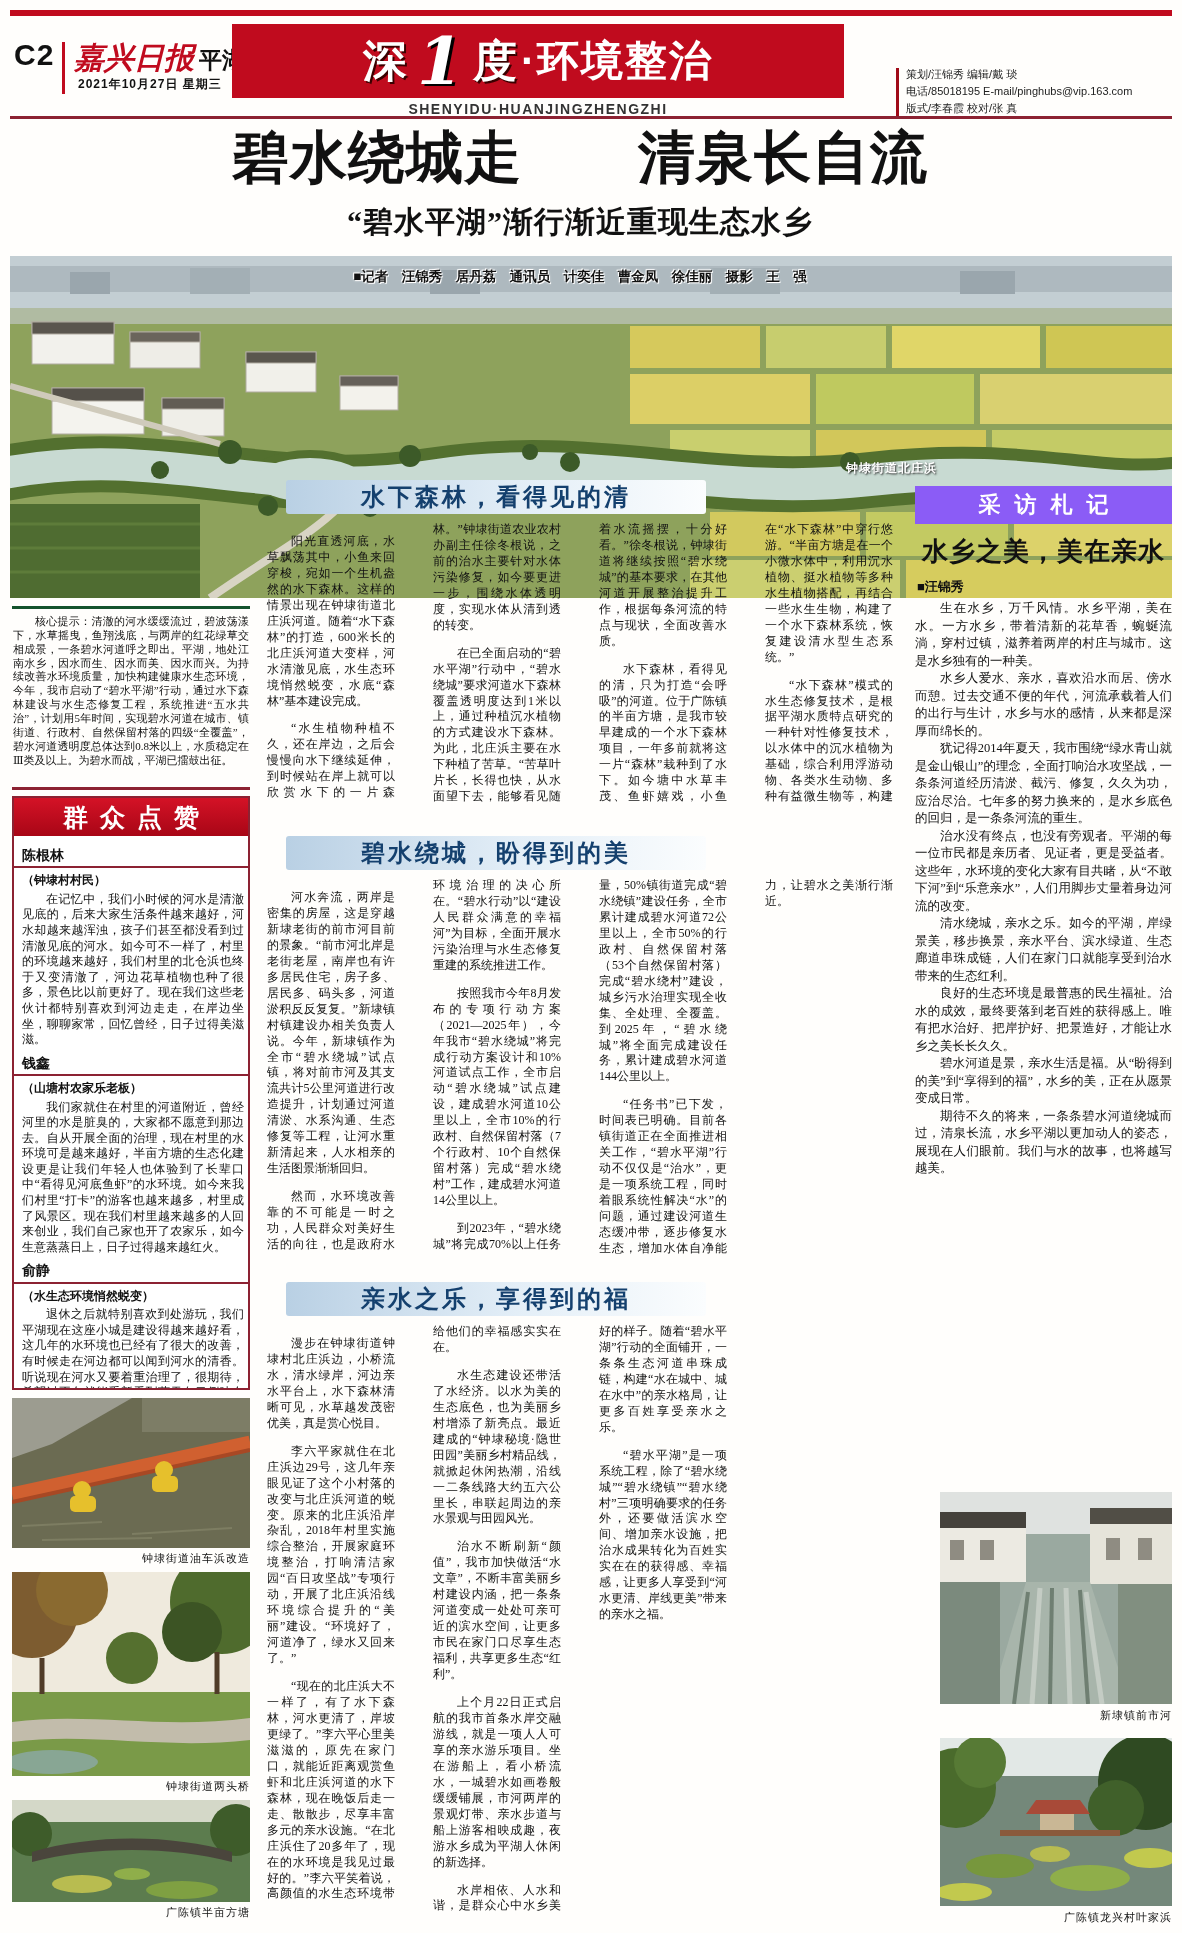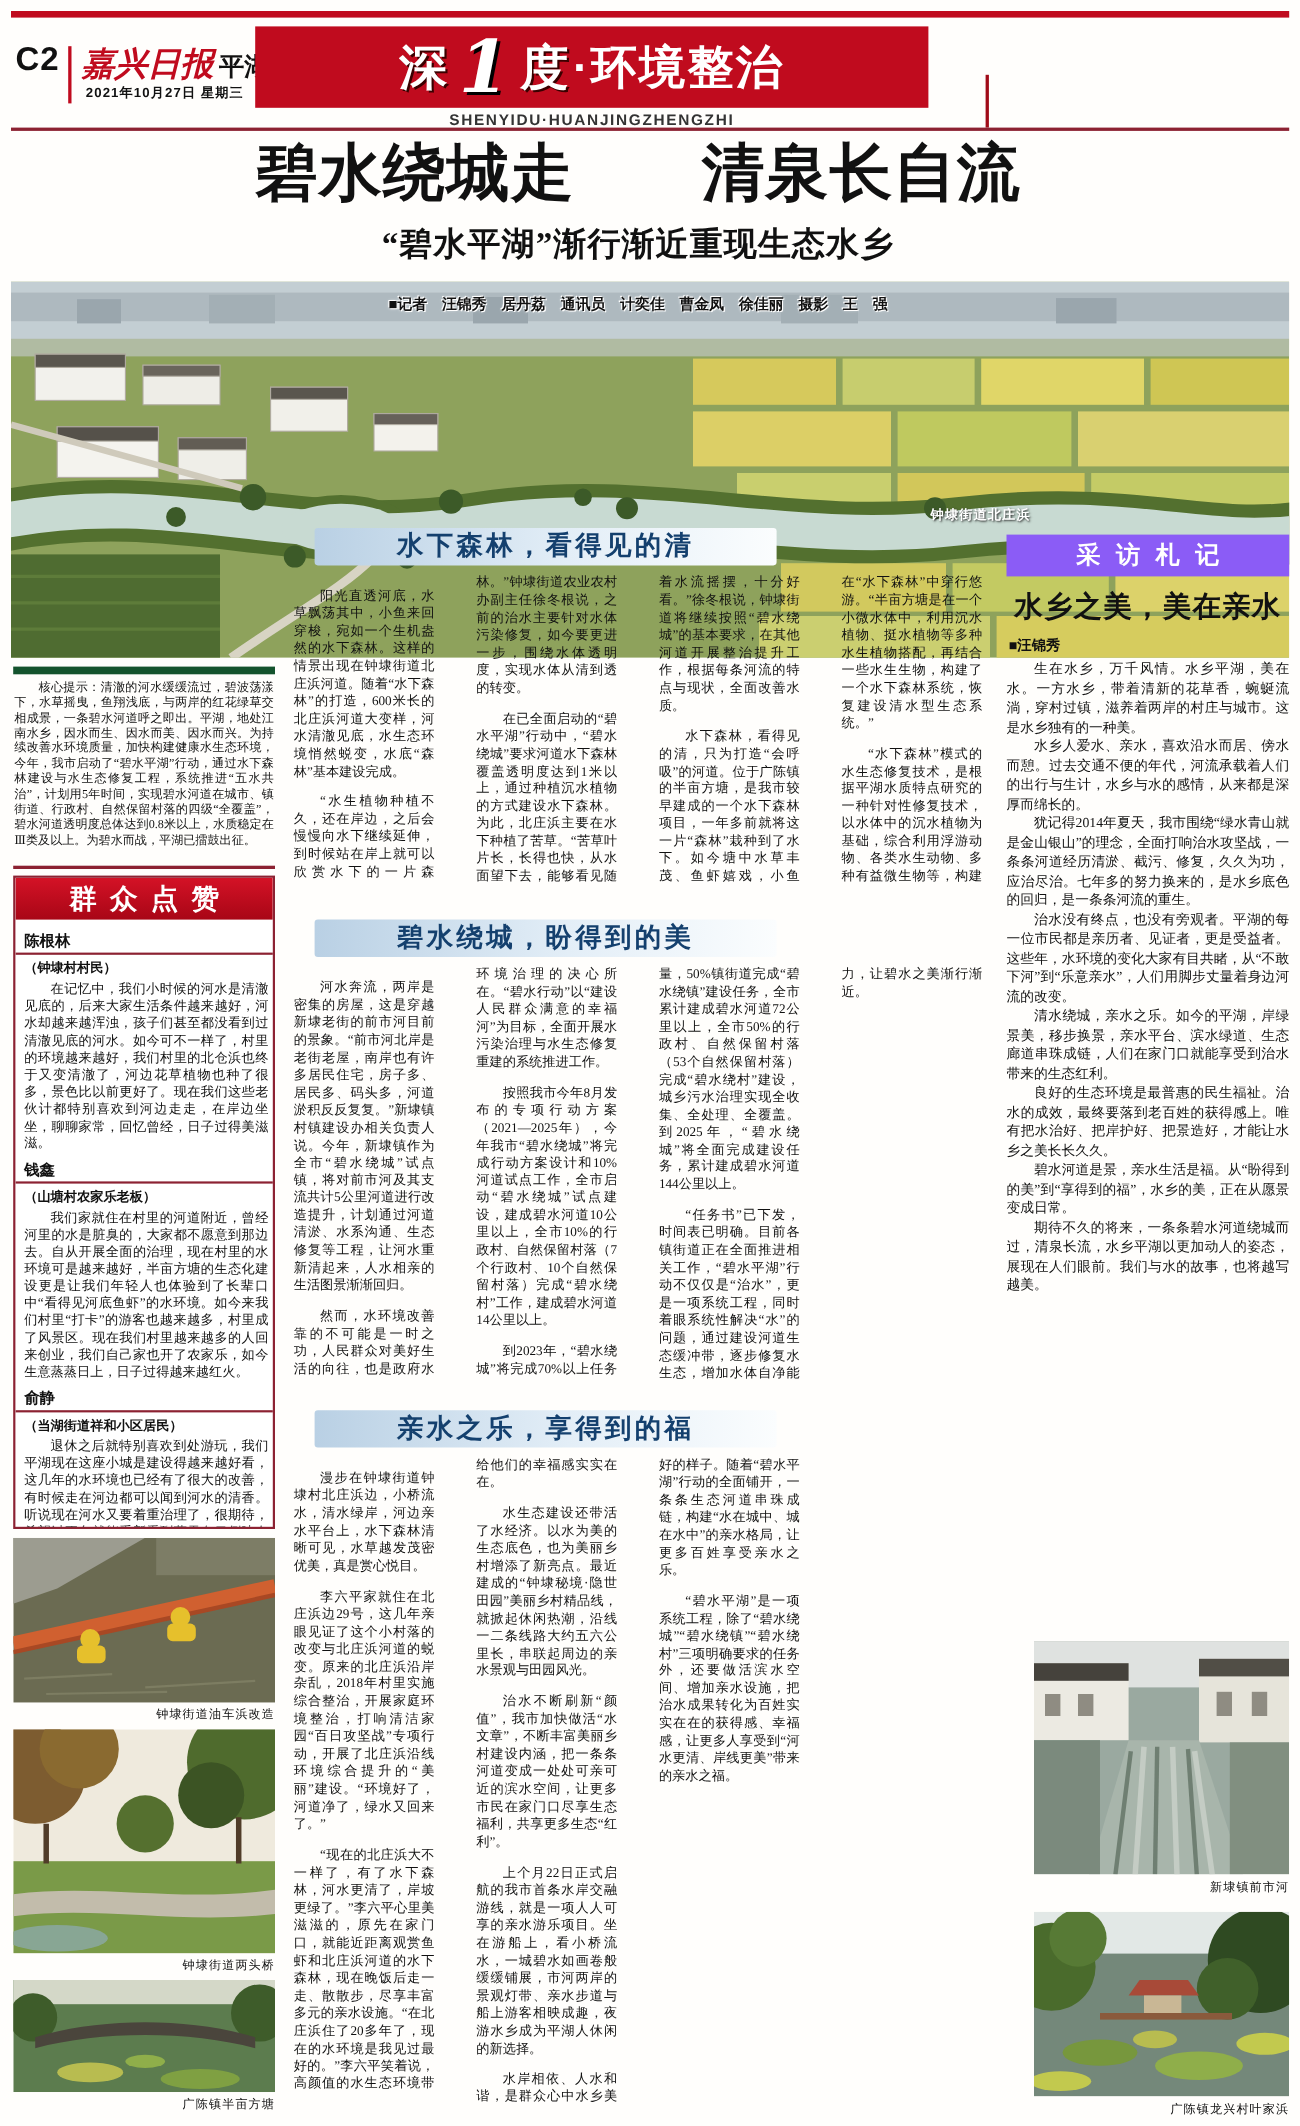--- a/index.html
+++ b/index.html
@@ -26,21 +26,21 @@
   
   .headline{left:180px;top:128px;width:800px;text-align:center;font-weight:900;font-size:57px;letter-spacing:1px;line-height:1.05;}
   .subhead{left:180px;top:202px;width:800px;text-align:center;font-weight:bold;font-size:30px;letter-spacing:1px;}
   .byline{left:230px;top:268px;width:700px;text-align:center;font-size:13.5px;font-weight:bold;
           text-shadow:0 0 3px #fff,1px 1px 0 #fff,-1px -1px 0 #fff;z-index:3;}
   
   .hero{left:10px;top:256px;width:1162px;height:342px;}
   .hero svg{display:block;width:100%;height:100%;}
   .hero-cap{left:846px;top:460px;font-size:12px;font-weight:bold;color:#fff;text-shadow:1px 1px 2px #222;z-index:3;letter-spacing:1px;}
   
-  .intro{left:12px;top:606px;width:238px;height:184px;border-top:7px solid #14532d;border-bottom:3px solid #8c2232;
+  .intro{left:12px;top:606px;width:238px;height:184px;border-top:3px solid #14532d;border-bottom:3px solid #8c2232;
          padding:6px 1px;box-sizing:border-box;font-size:11px;line-height:1.26;text-align:justify;overflow:hidden;}
   .intro p{margin:0;text-indent:2em;}
   .praise{left:12px;top:796px;width:238px;height:594px;border:2px solid #8c2232;box-sizing:border-box;background:#fff;overflow:hidden;}
   .praise-head{height:38px;line-height:38px;background:linear-gradient(180deg,#d41226,#a80616);color:#fff;text-align:center;
                font-weight:900;font-size:25px;letter-spacing:12px;text-indent:12px;}
   .praise-body{padding:4px 4px 0 8px;font-size:12px;line-height:1.3;}
   .p-name{font-weight:bold;font-size:14px;margin:6px 0 2px 0;font-family:"Liberation Sans",sans-serif;}
   .p-rule{height:2px;background:#8c2232;margin:2px -8px 5px -8px;}
   .p-role{font-weight:bold;font-size:12px;margin:0 0 3px 0;}
   .p-text{margin:0 0 6px 0;text-indent:2em;text-align:justify;}
@@ -76,20 +76,25 @@
 
   <div class="abs banner hei">
     <span class="bchar">深</span>
     <span class="bone">1</span>
     <span class="bchar">度</span>
     <span class="brest">·环境整治</span>
   </div>
   <div class="abs pinyin hei">SHENYIDU·HUANJINGZHENGZHI</div>
 
   <div class="abs cvline"></div>
+  <div class="abs contact hei">
+    <div>策划/汪锦秀  编辑/戴 琰</div>
+    <div>电话/85018195   E-mail/pinghubs@vip.163.com</div>
+    <div>版式/李春霞  校对/张 真</div>
+  </div>
   <div class="abs hrule"></div>
 
   <div class="abs headline hei">碧水绕城走　　清泉长自流</div>
   <div class="abs byline hei">■记者　汪锦秀　居丹荔　通讯员　计奕佳　曹金凤　徐佳丽　摄影　王　强</div>
   <div class="abs subhead">“碧水平湖”渐行渐近重现生态水乡</div>
 
   <div class="abs hero">
     <svg viewBox="0 0 1162 342" preserveAspectRatio="none">
       <rect width="1162" height="342" fill="#8ea25c"></rect>
       <rect width="1162" height="58" fill="#c3ced3"></rect>
@@ -171,21 +176,21 @@
       <div class="p-name">陈根林</div>
       <div class="p-rule"></div>
       <div class="p-role">（钟埭村村民）</div>
       <p class="p-text">在记忆中，我们小时候的河水是清澈见底的，后来大家生活条件越来越好，河水却越来越浑浊，孩子们甚至都没看到过清澈见底的河水。如今可不一样了，村里的环境越来越好，我们村里的北仓浜也终于又变清澈了，河边花草植物也种了很多，景色比以前更好了。现在我们这些老伙计都特别喜欢到河边走走，在岸边坐坐，聊聊家常，回忆曾经，日子过得美滋滋。</p>
       <div class="p-name">钱鑫</div>
       <div class="p-rule"></div>
       <div class="p-role">（山塘村农家乐老板）</div>
       <p class="p-text">我们家就住在村里的河道附近，曾经河里的水是脏臭的，大家都不愿意到那边去。自从开展全面的治理，现在村里的水环境可是越来越好，半亩方塘的生态化建设更是让我们年轻人也体验到了长辈口中“看得见河底鱼虾”的水环境。如今来我们村里“打卡”的游客也越来越多，村里成了风景区。现在我们村里越来越多的人回来创业，我们自己家也开了农家乐，如今生意蒸蒸日上，日子过得越来越红火。</p>
       <div class="p-name">俞静</div>
       <div class="p-rule"></div>
-      <div class="p-role">（当湖街道祥和小区居民）</div>
+      <div class="p-role">（水生态环境悄然蜕变）</div>
       <p class="p-text">退休之后就特别喜欢到处游玩，我们平湖现在这座小城是建设得越来越好看，这几年的水环境也已经有了很大的改善，有时候走在河边都可以闻到河水的清香。听说现在河水又要着重治理了，很期待，希望过不久就能重新看到蓝天白云倒映在碧水中的情景。</p>
     </div>
   </div>
 
   <div class="abs sidephoto" style="left:12px;top:1398px;width:238px;height:150px;">
     <svg viewBox="0 0 238 150" preserveAspectRatio="none">
       <rect width="238" height="150" fill="#6b6b52"></rect>
       <polygon points="0,0 120,0 40,46 0,60" fill="#9c9c90"></polygon>
       <rect x="130" y="0" width="108" height="34" fill="#7d7d66"></rect>
       <path d="M0,96 L238,44" stroke="#d06030" stroke-width="13"></path>

